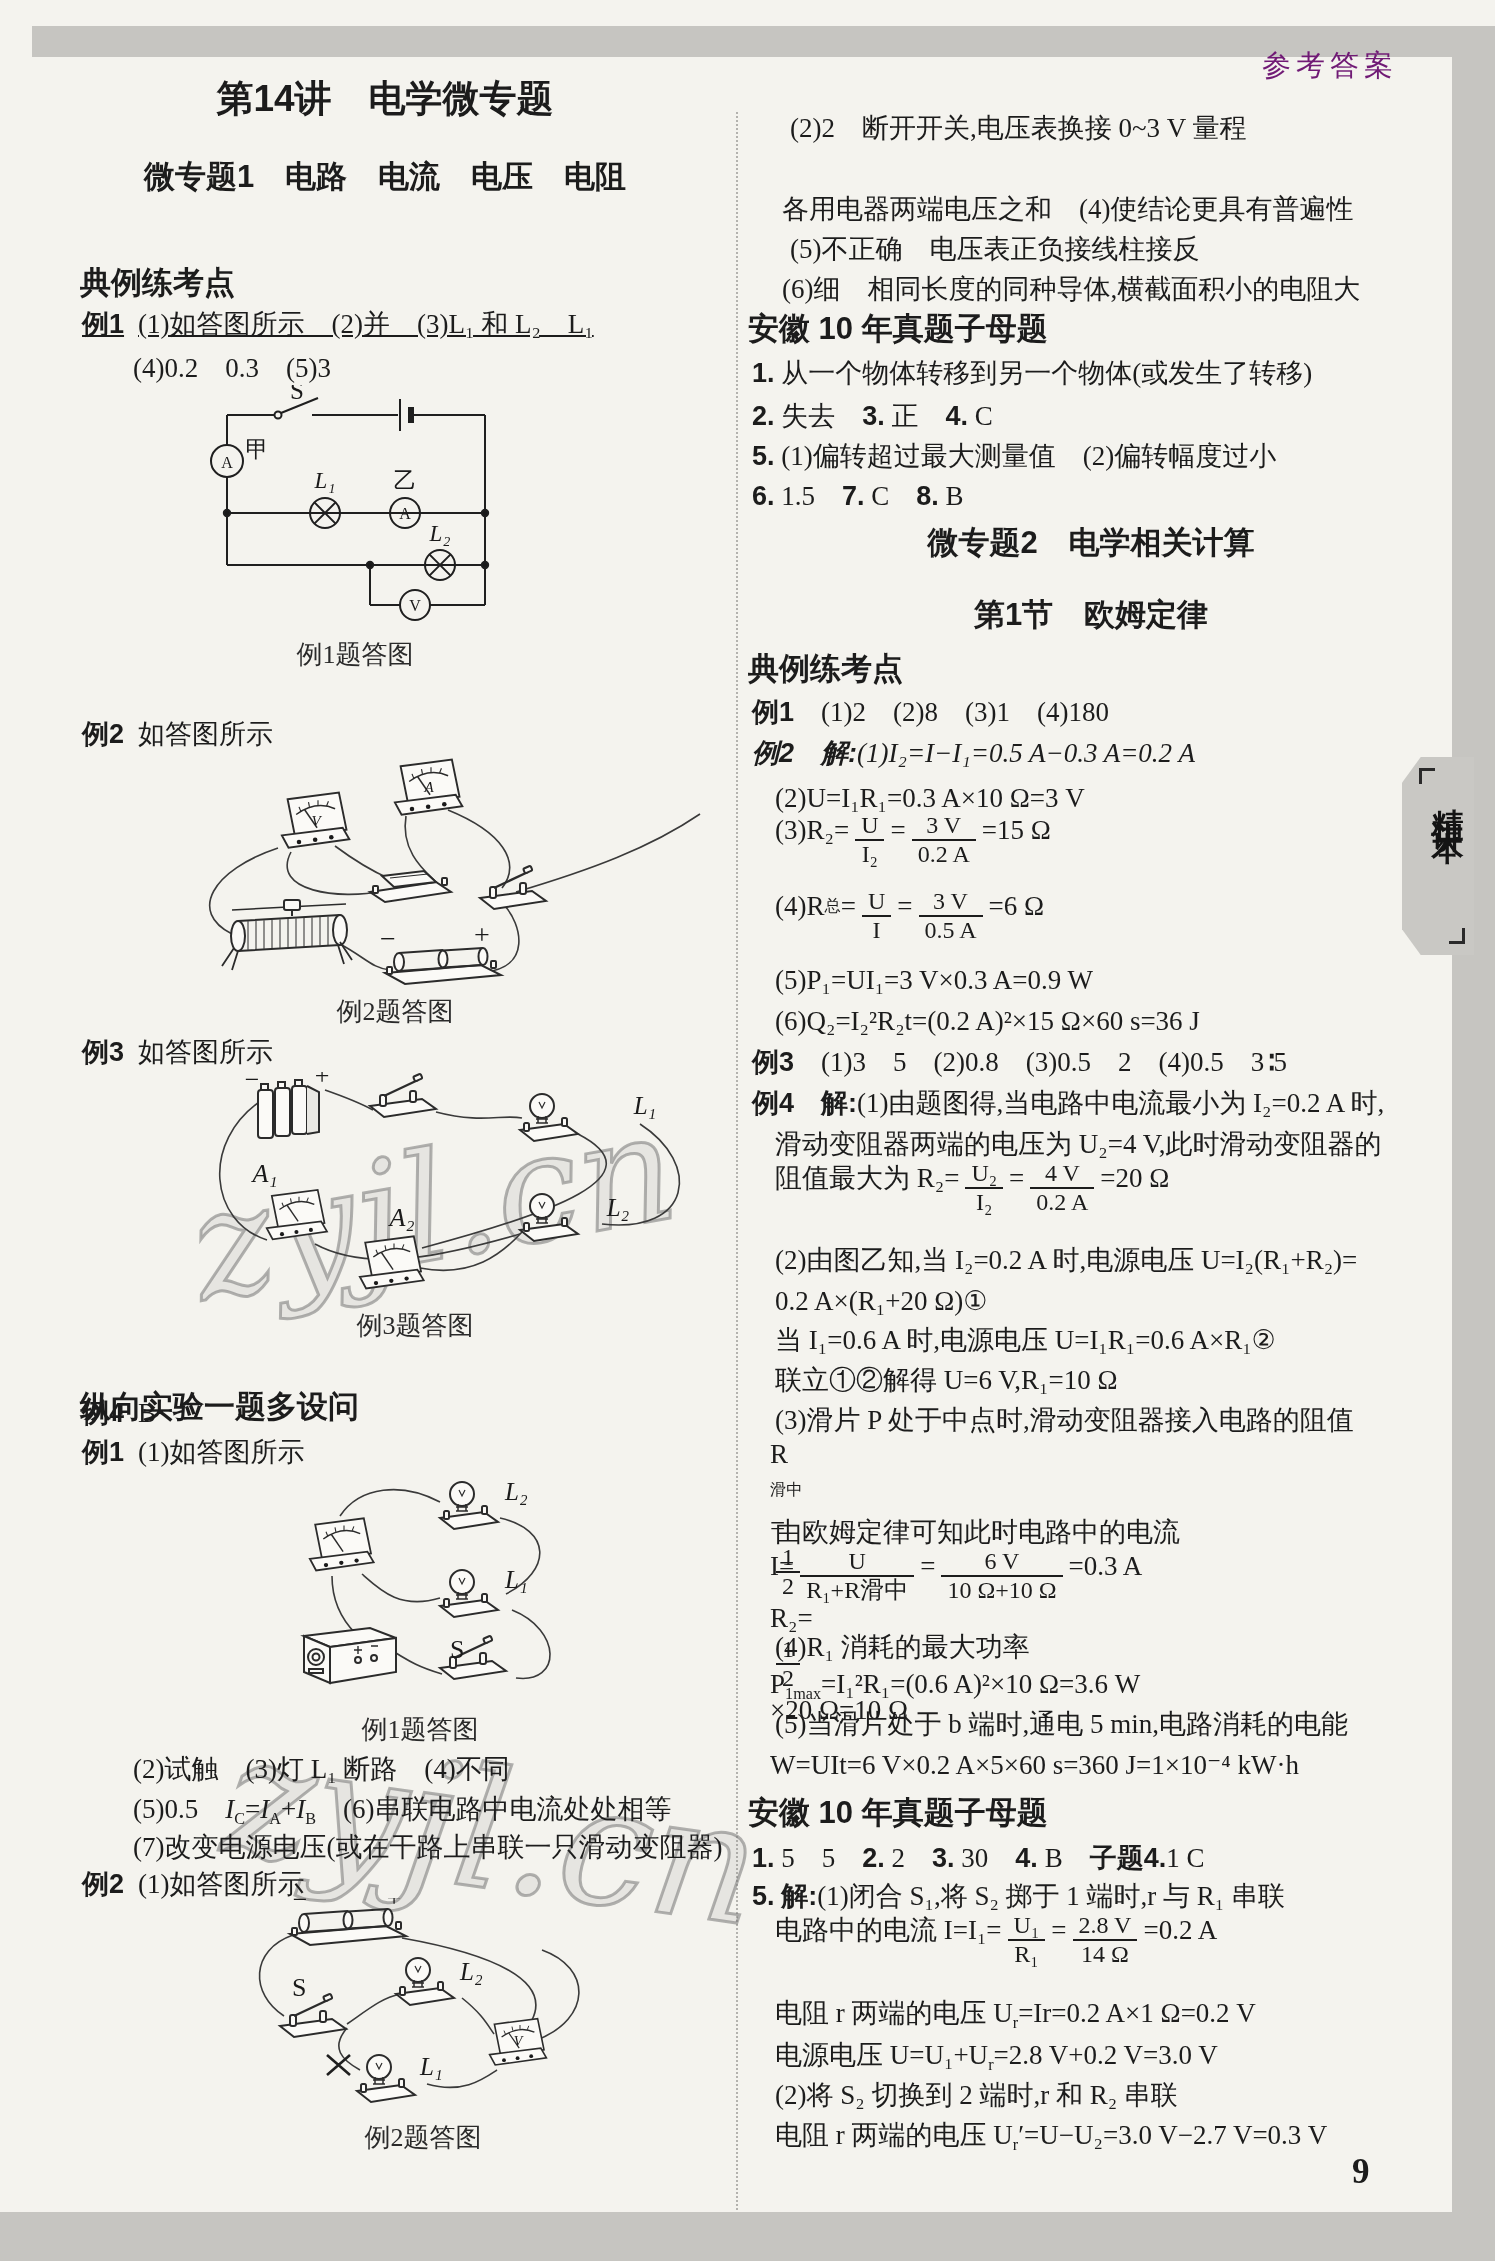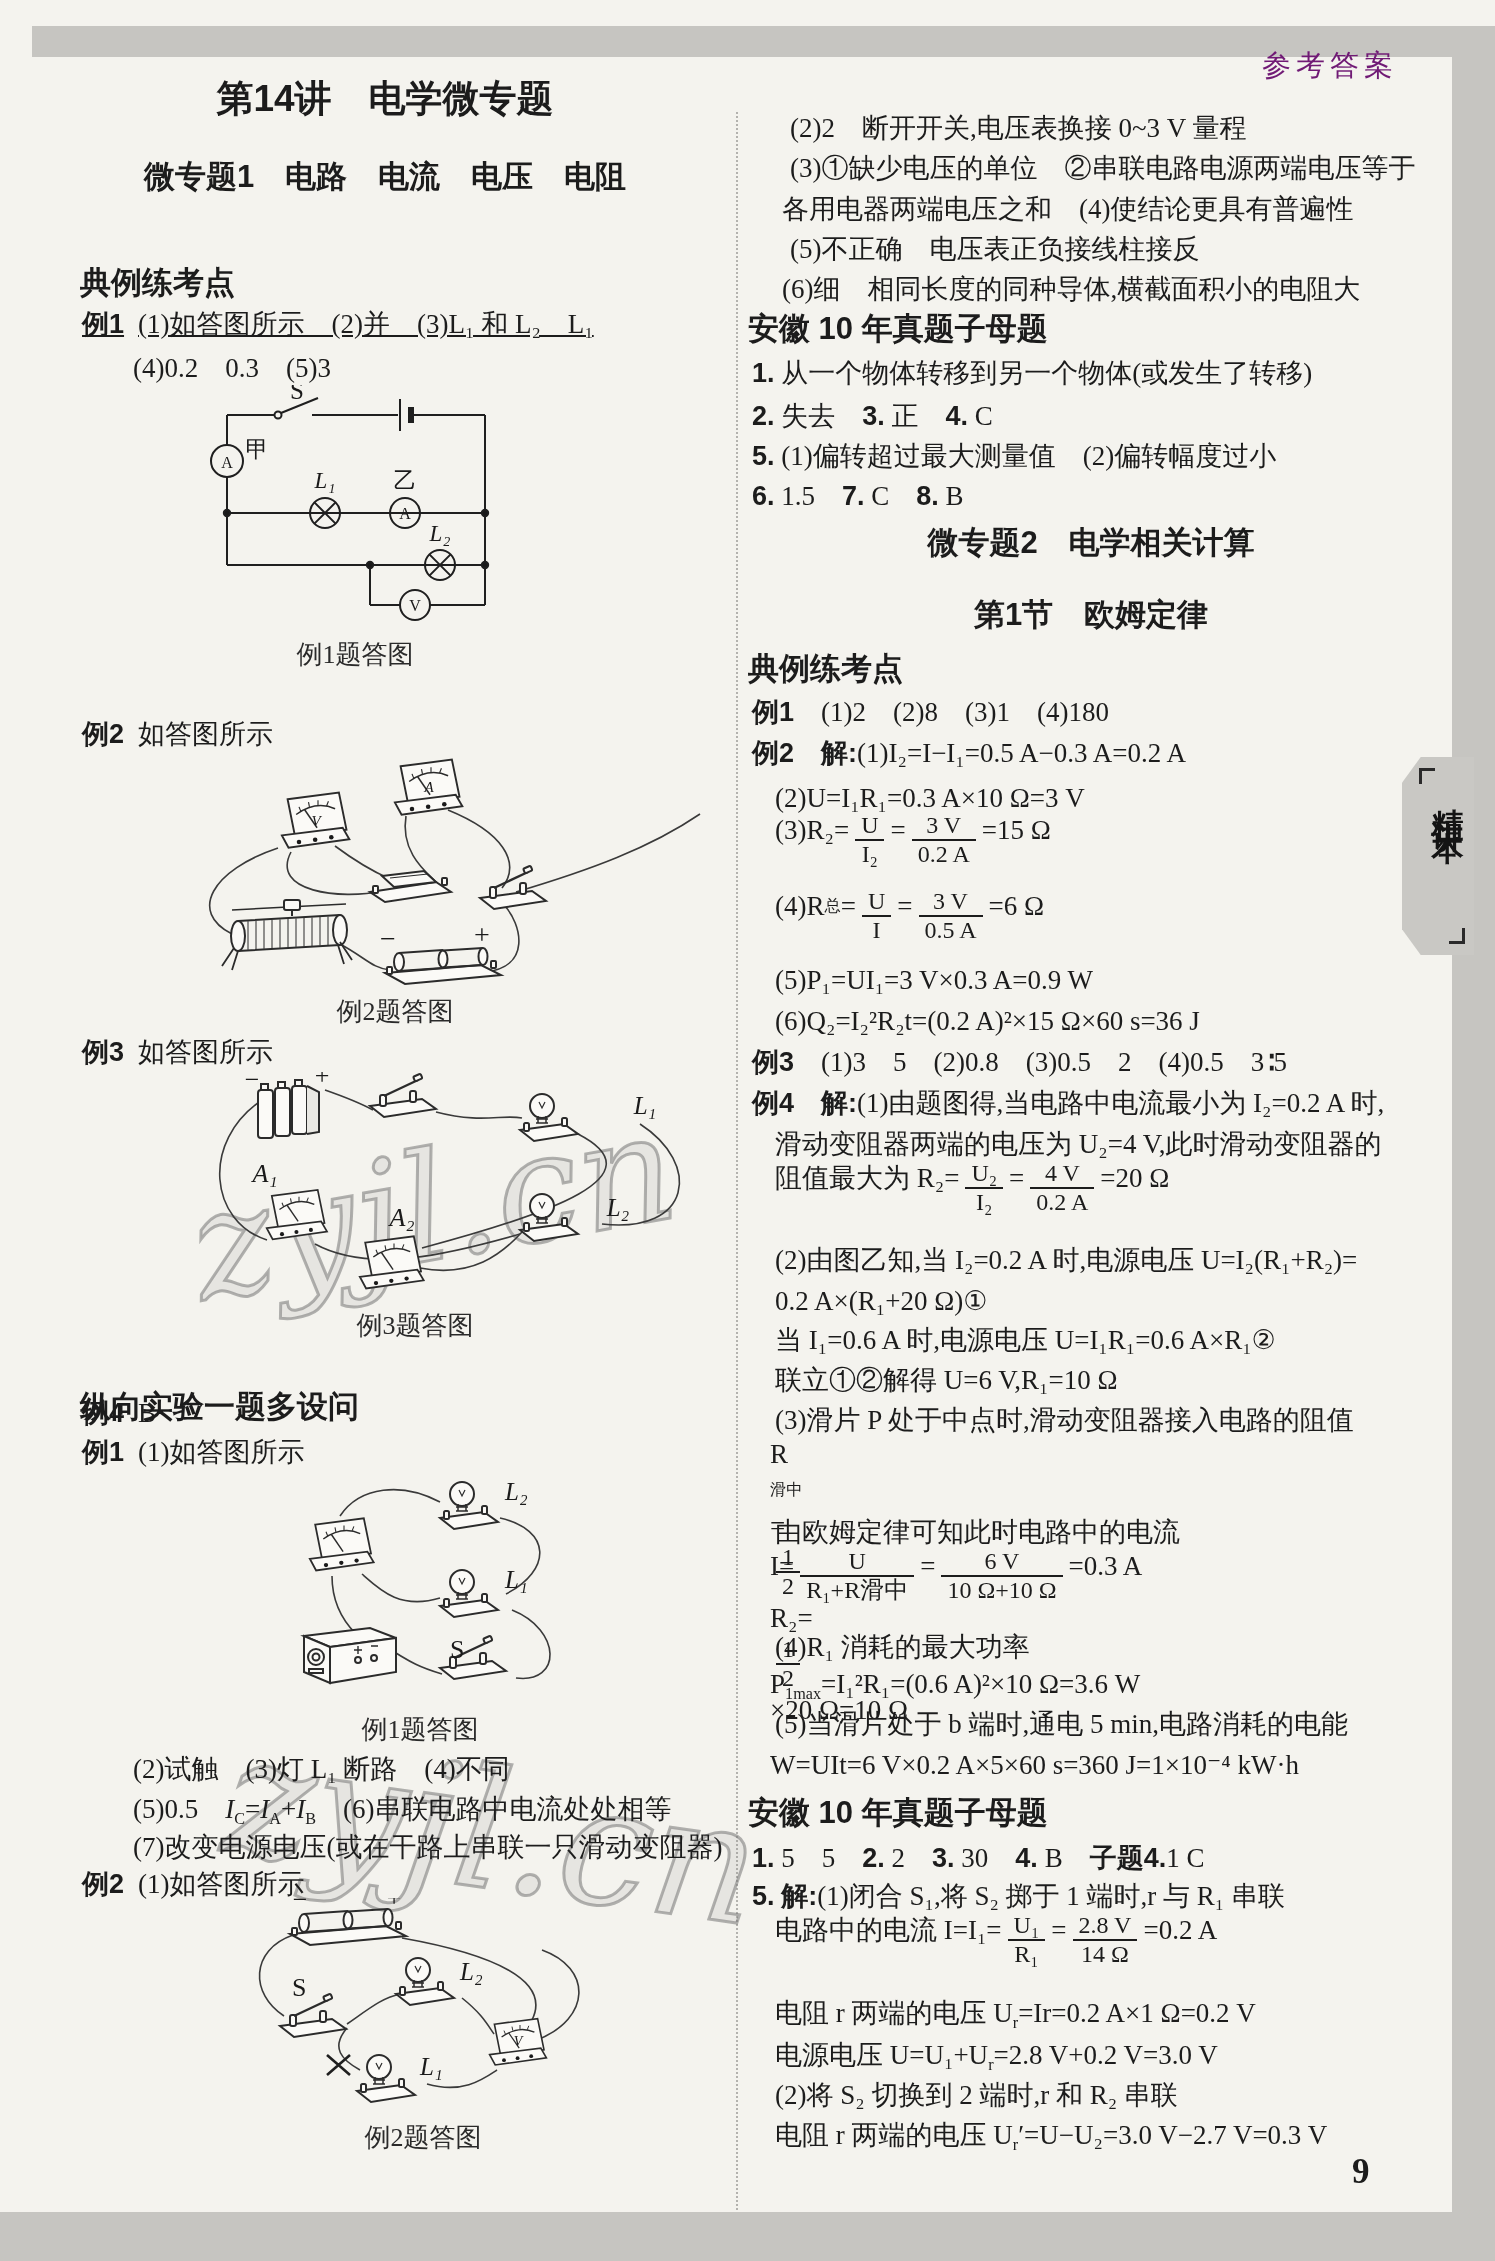--- a/index.html
+++ b/index.html
@@ -306,35 +306,34 @@
       <text x="224" y="8" font-size="26" text-anchor="middle">+</text>
       <text x="122" y="98" font-size="26">S</text>
       <text x="290" y="82" font-size="25" class="itl">L₂</text>
       <text x="250" y="177" font-size="25" class="itl">L₁</text>
       <text x="348" y="148" font-size="14" text-anchor="middle" class="itl">V</text>
     </svg>
     <div class="figcap" style="width:300px;margin-left:103px;">例2题答图</div>
   </div>
 
   <div class="line" style="left:790px;top:110px;">(2)2　断开开关,电压表换接 0~3 V 量程</div>
-  <div class="line" style="left:790px;top:150px;">(3)①缺少电压的单位　②串联电路电源两端电压等于</div>
   <div class="line" style="left:782px;top:191px;">各用电器两端电压之和　(4)使结论更具有普遍性</div>
   <div class="line" style="left:790px;top:231px;">(5)不正确　电压表正负接线柱接反</div>
   <div class="line" style="left:782px;top:271px;">(6)细　相同长度的同种导体,横截面积小的电阻大</div>
   <div class="hd" style="left:748px;top:308px;">安徽 10 年真题子母题</div>
   <div class="line" style="left:752px;top:355px;"><b>1.</b> 从一个物体转移到另一个物体(或发生了转移)</div>
   <div class="line" style="left:752px;top:398px;"><b>2.</b> 失去　<b>3.</b> 正　<b>4.</b> C</div>
   <div class="line" style="left:752px;top:438px;"><b>5.</b> (1)偏转超过最大测量值　(2)偏转幅度过小</div>
   <div class="line" style="left:752px;top:478px;"><b>6.</b> 1.5　<b>7.</b> C　<b>8.</b> B</div>
   <div class="midtitle" style="left:745px;width:692px;top:522px;">微专题2　电学相关计算</div>
   <div class="midtitle" style="left:745px;width:692px;top:594px;">第1节　欧姆定律</div>
   <div class="hd" style="left:748px;top:648px;">典例练考点</div>
 
   <div class="line" style="left:752px;top:694px;"><b>例1</b>　(1)2　(2)8　(3)1　(4)180</div>
-  <div class="line" style="left:752px;top:735px;"><b>例2</b>　<b>解:</b>(1)I₂=I−I₁=0.5 A−0.3 A=0.2 A</div>
+  <div class="line" style="left:752px;top:735px;font-style:italic;"><b>例2</b>　<b>解:</b>(1)I₂=I−I₁=0.5 A−0.3 A=0.2 A</div>
   <div class="line" style="left:775px;top:780px;">(2)U=I₁R₁=0.3 A×10 Ω=3 V</div>
   <div class="line fr" style="left:775px;top:812px;">(3)R₂=<span class="frac">
         <span class="fn">U</span>
         <span class="fd">I₂</span>
       </span>=<span class="frac">
         <span class="fn">3 V</span>
         <span class="fd">0.2 A</span>
       </span>=15 Ω</div>
   <div class="line fr" style="left:775px;top:888px;">(4)R<sub>总</sub>=<span class="frac">
         <span class="fn">U</span>

